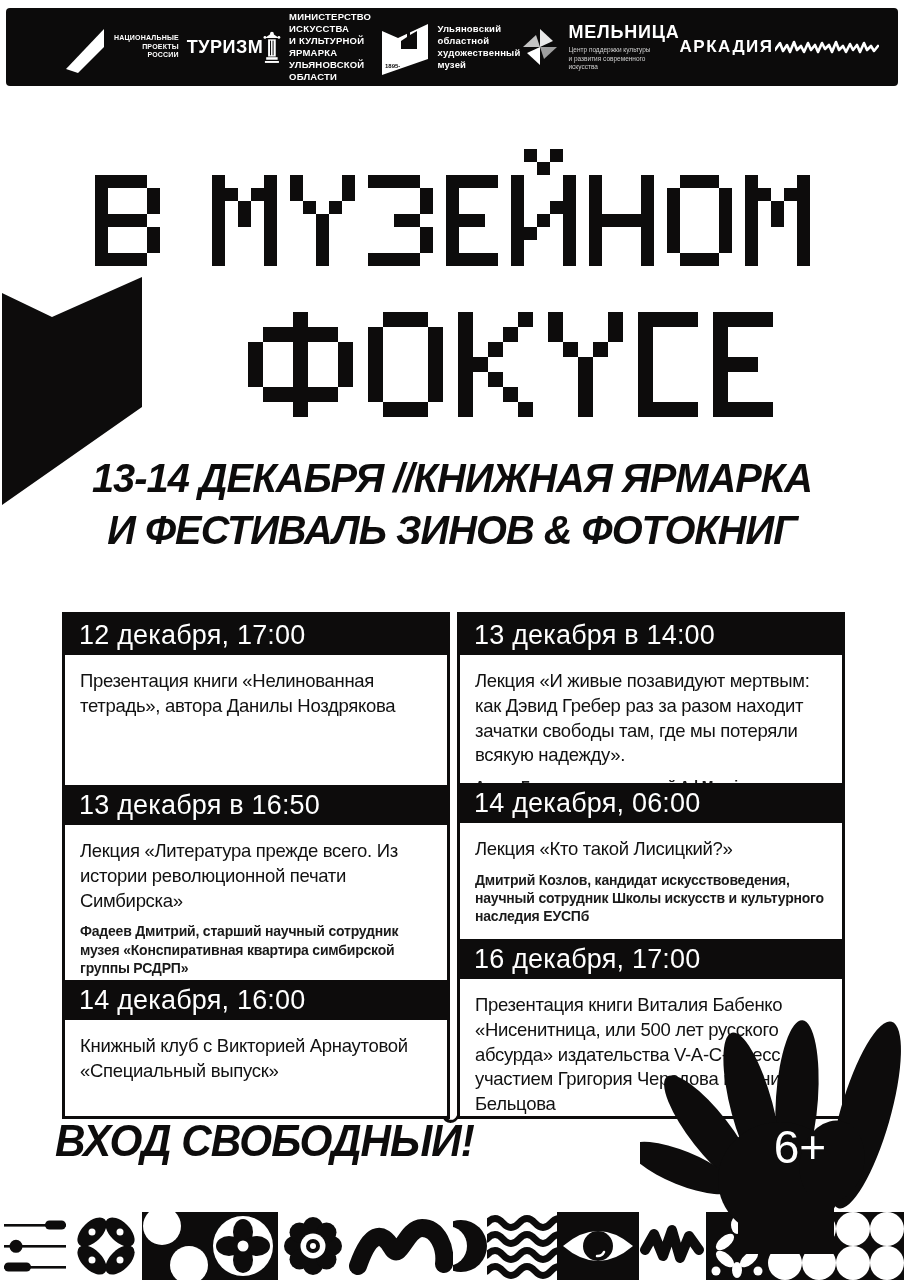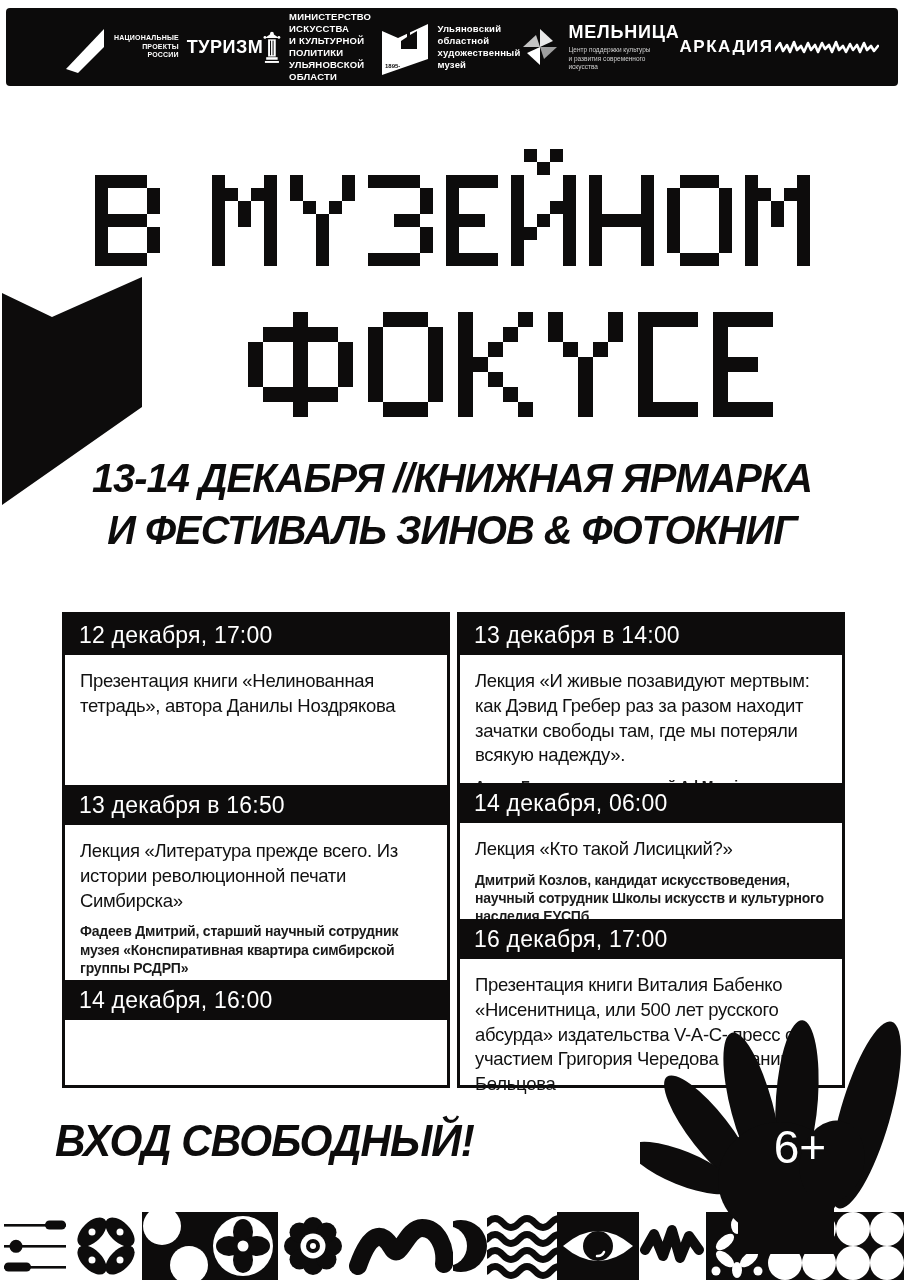--- a/index.html
+++ b/index.html
@@ -33,27 +33,27 @@
   .subtitle{
     position:absolute;left:0;top:452px;width:904px;text-align:center;
     font-style:italic;font-weight:bold;font-size:41px;line-height:52px;
     letter-spacing:-1px;transform:scaleX(.97);transform-origin:center;
   }
   
   .schedule{position:absolute;left:62px;top:612px;width:783px;display:flex;gap:7px;}
   .col{flex:1 1 0;border:3px solid #0d0c0c;background:#fff;display:flex;flex-direction:column;}
   .cell-time{
     background:#0d0c0c;color:#fff;height:40px;box-sizing:border-box;
-    display:flex;align-items:center;padding:0 14px;font-size:23px;letter-spacing:.2px;flex:none;
+    display:flex;align-items:center;padding:0 14px;font-size:27px;letter-spacing:.2px;flex:none;
   }
   .cell-body{box-sizing:border-box;padding:14px 15px 11px 15px;flex:none;}
   .cell-desc{font-size:18.5px;line-height:1.34;letter-spacing:-0.3px;color:#111;}
   .cell-note{font-size:14px;line-height:1.3;font-weight:bold;letter-spacing:-0.2px;margin-top:9px;color:#1a1a1a;}
   .h130{height:130px}.h120{height:155px}.h96{height:96px}
-  .h128{height:128px}.h92{height:96px}.h126{height:126px}
+  .h128{height:128px}.h92{height:116px}.h126{height:126px}
   
   .entry-free{
     position:absolute;left:55px;top:1116px;
     font-style:italic;font-weight:bold;font-size:44px;letter-spacing:-1px;
     transform:scaleX(.96);transform-origin:left;
   }
   .hand{position:absolute;left:640px;top:980px;z-index:3;}
   .hand ellipse,.hand rect.wrist{fill:#0d0c0c;}
   .hand text{fill:#ffffff;font-family:"Liberation Sans",sans-serif;font-size:46px;}
   
@@ -86,21 +86,21 @@
           <rect x="8" y="14" width="12" height="27"></rect>
           <rect x="5" y="42" width="18" height="4"></rect>
           <rect x="3" y="48" width="22" height="3"></rect>
         </g>
         <g fill="#0c0b0b">
             <rect x="11" y="16" width="1.6" height="23"></rect>
             <rect x="15" y="16" width="1.6" height="23"></rect>
           </g>
       </svg>
       <div class="small">МИНИСТЕРСТВО ИСКУССТВА
-И КУЛЬТУРНОЙ ПОЛИТИКИ
+И КУЛЬТУРНОЙ ЯРМАРКА
 УЛЬЯНОВСКОЙ ОБЛАСТИ</div>
     </div>
 
     <div class="logo">
       <svg width="48" height="56" viewBox="0 0 48 56">
         <polygon points="1,12 17,19 47,5 47,40 1,56" fill="#ffffff"></polygon>
         <polygon points="20,22 26,18 26,12 29,12 29,16 36,12 36,30 20,30" fill="#0c0b0b"></polygon>
         <text x="4" y="49" font-size="6" font-weight="bold" fill="#0c0b0b">1895-</text>
       </svg>
       <div class="small">Ульяновский
@@ -390,20 +390,23 @@
       <div class="cell-time">12 декабря, 17:00</div>
       <div class="cell-body h130">
         <div class="cell-desc">Презентация книги «Нелинованная тетрадь», автора Данилы Ноздрякова</div>
       </div>
       <div class="cell-time">13 декабря в 16:50</div>
       <div class="cell-body h120">
         <div class="cell-desc">Лекция «Литература прежде всего. Из истории революционной печати Симбирска»</div>
         <div class="cell-note">Фадеев Дмитрий, старший научный сотрудник музея «Конспиративная квартира симбирской группы РСДРП»</div>
       </div>
       <div class="cell-time">14 декабря, 16:00</div>
+      <div class="cell-body h96">
+        <div class="cell-desc">Книжный клуб с Викторией Арнаутовой «Специальный выпуск»</div>
+      </div>
     </div>
     <div class="col">
       <div class="cell-time">13 декабря в 14:00</div>
       <div class="cell-body h128">
         <div class="cell-desc">Лекция «И живые позавидуют мертвым: как Дэвид Гребер раз за разом находит зачатки свободы там, где мы потеряли всякую надежду».</div>
         <div class="cell-note">Артем Берлин, управляющий Ad Marginem Warehouse</div>
       </div>
       <div class="cell-time">14 декабря, 06:00</div>
       <div class="cell-body h92">
         <div class="cell-desc">Лекция «Кто такой Лисицкий?»</div>

